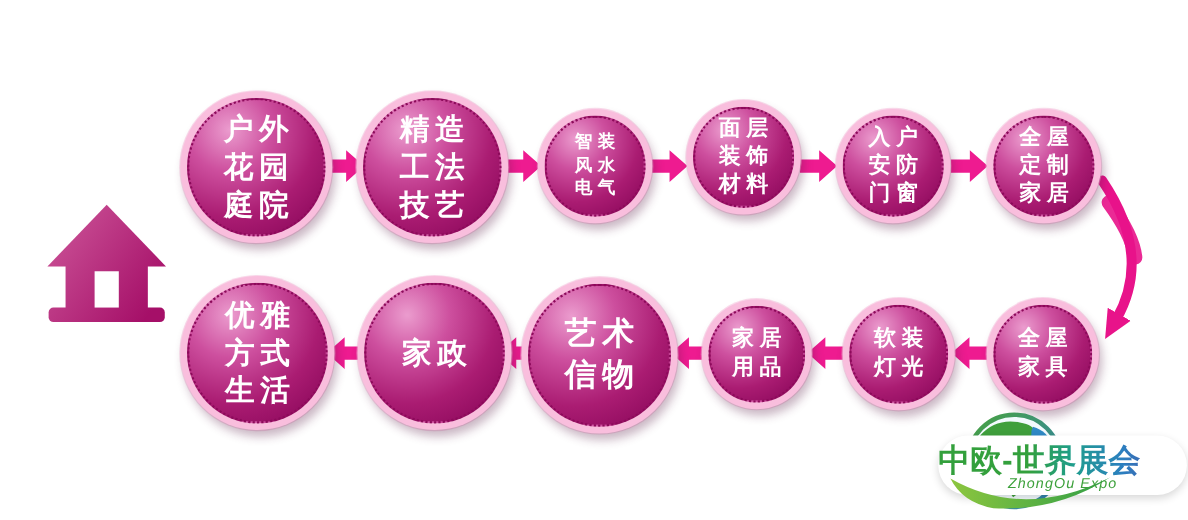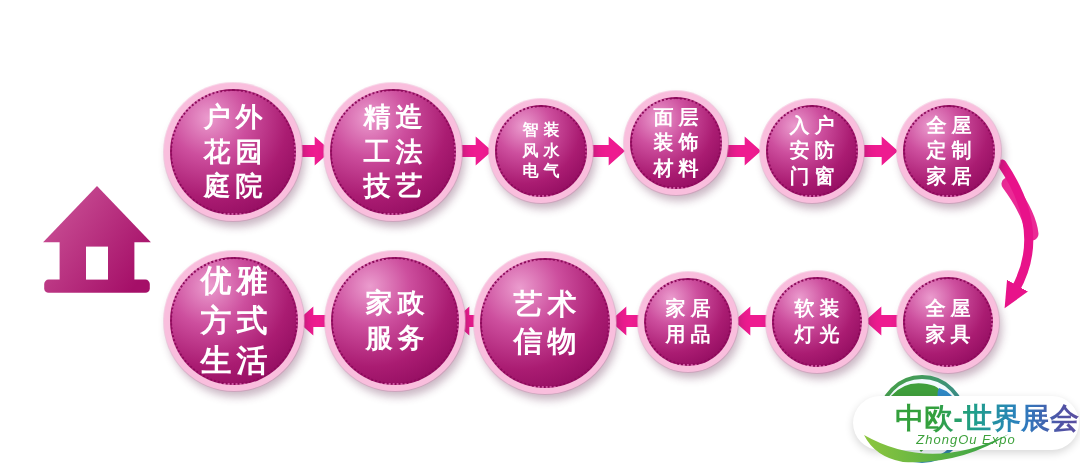--- a/index.html
+++ b/index.html
@@ -25,21 +25,21 @@
     color:#ffffff;font-weight:bold;text-align:center;
   }
   .node-label .ln{display:block;letter-spacing:5px;text-indent:5px;line-height:1.28;}
   
   .n-t0{left:164px;top:83px;width:138px;height:138px;font-size:27px;}
   .n-t1{left:324px;top:83px;width:138px;height:138px;font-size:27px;}
   .n-t2{left:489px;top:99px;width:104px;height:104px;font-size:16px;}
   .n-t3{left:624px;top:91px;width:104px;height:104px;font-size:20px;}
   .n-t4{left:760px;top:99px;width:104px;height:104px;font-size:20px;}
   .n-t5{left:897px;top:99px;width:104px;height:104px;font-size:20px;}
-  .n-b0{left:164px;top:251px;width:140px;height:140px;font-size:31px;}
+  .n-b0{left:164px;top:251px;width:140px;height:140px;font-size:27px;}
   .n-b1{left:325px;top:251px;width:140px;height:140px;font-size:27px;}
   .n-b2{left:474px;top:252px;width:142px;height:142px;font-size:29px;}
   .n-b3{left:638px;top:272px;width:100px;height:100px;font-size:20px;}
   .n-b4{left:766px;top:271px;width:102px;height:102px;font-size:20px;}
   .n-b5{left:897px;top:271px;width:102px;height:102px;font-size:20px;}
   
   .arrow{position:absolute;width:34px;height:30px;background:#ee1b90;z-index:2;}
   .arrow.right{clip-path:polygon(0 30%,52% 30%,52% 2%,100% 50%,52% 98%,52% 70%,0 70%);}
   .arrow.left{clip-path:polygon(100% 30%,48% 30%,48% 2%,0 50%,48% 98%,48% 70%,100% 70%);}
   .a-t0{left:297px;top:136px;} .a-t1{left:458px;top:136px;} .a-t2{left:591px;top:136px;}
@@ -52,21 +52,21 @@
   .house{position:absolute;left:42px;top:185px;z-index:2;}
   
   .logo{position:absolute;left:853px;top:374px;width:226px;height:97px;z-index:5;}
   .logo .globe{position:absolute;left:24px;top:0px;z-index:1;}
   .logo .pill{
     position:absolute;left:0;top:22px;width:226px;height:54px;border-radius:27px;
     background:#ffffff;box-shadow:0 3px 8px rgba(0,0,0,.16);z-index:2;
   }
   .logo .swoosh{position:absolute;left:8px;top:57px;z-index:3;}
   .logo .title{
-    position:absolute;left:0;top:25px;width:226px;text-align:right;z-index:4;
+    position:absolute;left:0;top:25px;width:226px;text-align:left;z-index:4;
     font-size:29px;font-weight:bold;letter-spacing:0px;white-space:nowrap;
     color:#2f9e3d;
     background:linear-gradient(90deg,#33a03c 0%,#33a03c 36%,#1f9e8c 54%,#2b7fc0 74%,#4f53a5 92%,#5b4ea0 100%);
     -webkit-background-clip:text;background-clip:text;-webkit-text-fill-color:transparent;
   }
   .logo .subtitle{
     position:absolute;left:0;top:58px;width:226px;text-align:center;z-index:4;
     font-size:13px;font-weight:normal;font-style:italic;color:#3da13b;letter-spacing:1px;
   }
 </style>
@@ -151,21 +151,20 @@
         <span class="ln">优雅</span>
         <span class="ln">方式</span>
         <span class="ln">生活</span>
       </div>
     </div>
   </div>
   <div class="node n-b1">
     <div class="node-core">
       <div class="node-label">
         <span class="ln">家政</span>
-        <span class="ln">服务</span>
       </div>
     </div>
   </div>
   <div class="node n-b2">
     <div class="node-core">
       <div class="node-label">
         <span class="ln">艺术</span>
         <span class="ln">信物</span>
       </div>
     </div>

